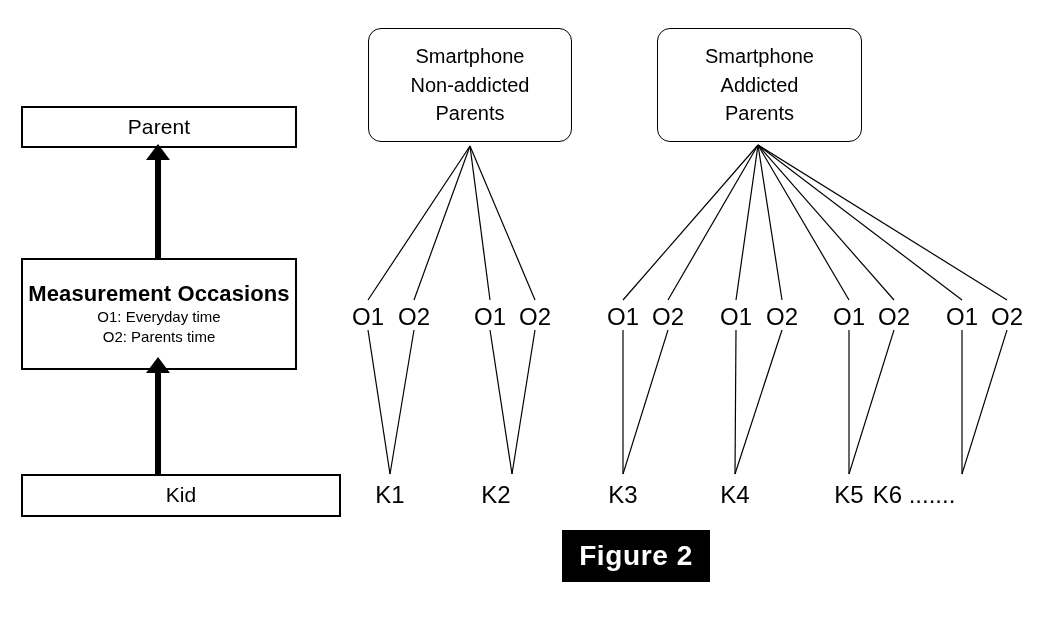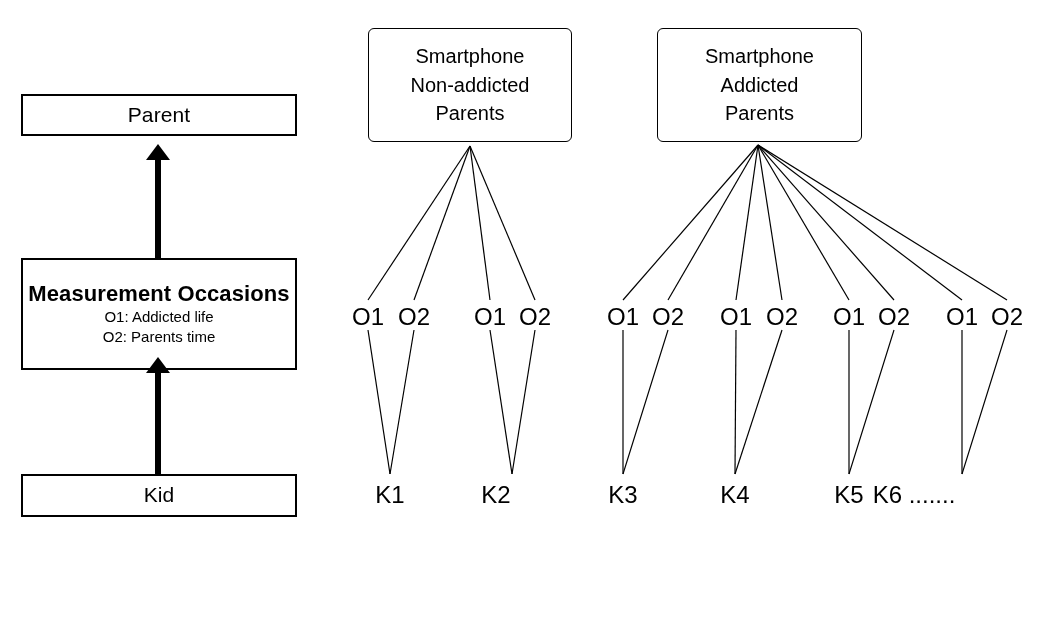--- a/index.html
+++ b/index.html
@@ -49,23 +49,23 @@
   .rect-title.strongish {
     font-size: 22px;
     font-weight: 600;
   }
   .rect-sub {
     font-size: 15px;
     line-height: 1.33;
     font-weight: 400;
   }
 
-  #box-parent  { left: 21px;  top: 94px; width: 276px; height: 42px; }
+  #box-parent  { left: 21px;  top: 106px; width: 276px; height: 42px; }
   #box-measure { left: 21px;  top: 258px; width: 276px; height: 112px; }
-  #box-kid     { left: 21px;  top: 474px; width: 276px; height: 43px; }
+  #box-kid     { left: 21px;  top: 474px; width: 320px; height: 43px; }
 
   
   .block-arrow {
     position: absolute;
     width: 24px;
   }
   .block-arrow .head {
     position: absolute;
     left: 0;
     top: 0;
@@ -85,21 +85,21 @@
   #arrow-kid-to-measure   { left: 146px; top: 357px; height: 118px; }
   #arrow-kid-to-measure .shaft   { height: 104px; }
   #arrow-measure-to-parent{ left: 146px; top: 144px; height: 115px; }
   #arrow-measure-to-parent .shaft{ height: 101px; }
 
   
   .round-box {
     position: absolute;
     box-sizing: border-box;
     border: 1.6px solid #000000;
-    border-radius: 6px;
+    border-radius: 13px;
     background: #ffffff;
     display: flex;
     flex-direction: column;
     align-items: center;
     justify-content: center;
     text-align: center;
   }
   .round-line {
     font-size: 20px;
     line-height: 1.42;
@@ -160,21 +160,21 @@
     <div class="rect-title">Parent</div>
   </div>
 
   <div class="block-arrow" id="arrow-measure-to-parent">
     <div class="head"></div>
     <div class="shaft"></div>
   </div>
 
   <div class="rect-box" id="box-measure">
     <div class="rect-title strongish">Measurement Occasions</div>
-    <div class="rect-sub">O1: Addicted life</div>
+    <div class="rect-sub">O1: Everyday time</div>
     <div class="rect-sub">O2: Parents time</div>
   </div>
 
   <div class="block-arrow" id="arrow-kid-to-measure">
     <div class="head"></div>
     <div class="shaft"></div>
   </div>
 
   <div class="rect-box" id="box-kid">
     <div class="rect-title">Kid</div>
@@ -206,14 +206,19 @@
       <div class="leaf-label occ-label" style="left: 962px;">O1</div>
       <div class="leaf-label occ-label" style="left: 1007px;">O2</div>
       <div class="leaf-label kid-label" style="left: 390px;">K1</div>
       <div class="leaf-label kid-label" style="left: 496px;">K2</div>
       <div class="leaf-label kid-label" style="left: 623px;">K3</div>
       <div class="leaf-label kid-label" style="left: 735px;">K4</div>
       <div class="leaf-label kid-label" style="left: 849px;">K5</div>
       <div class="leaf-label kid-label" style="left: 914px;">K6 .......</div>
     </div>
 
+  <div id="figure-caption" style="position:absolute; left:562px; top:530px; width:148px; height:52px;
+              background:#000; color:#fff; display:flex; align-items:center;
+              justify-content:center;">
+    <span style="font-size:28px; font-weight:700; letter-spacing:0.6px;">Figure 2</span>
+  </div>
 
 </div>
 
 </body></html>

